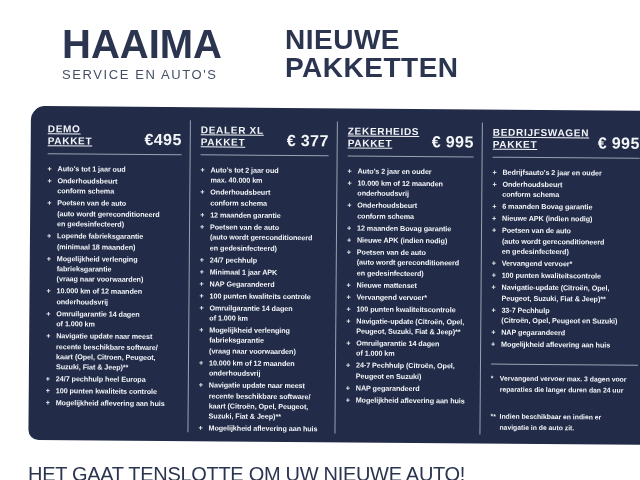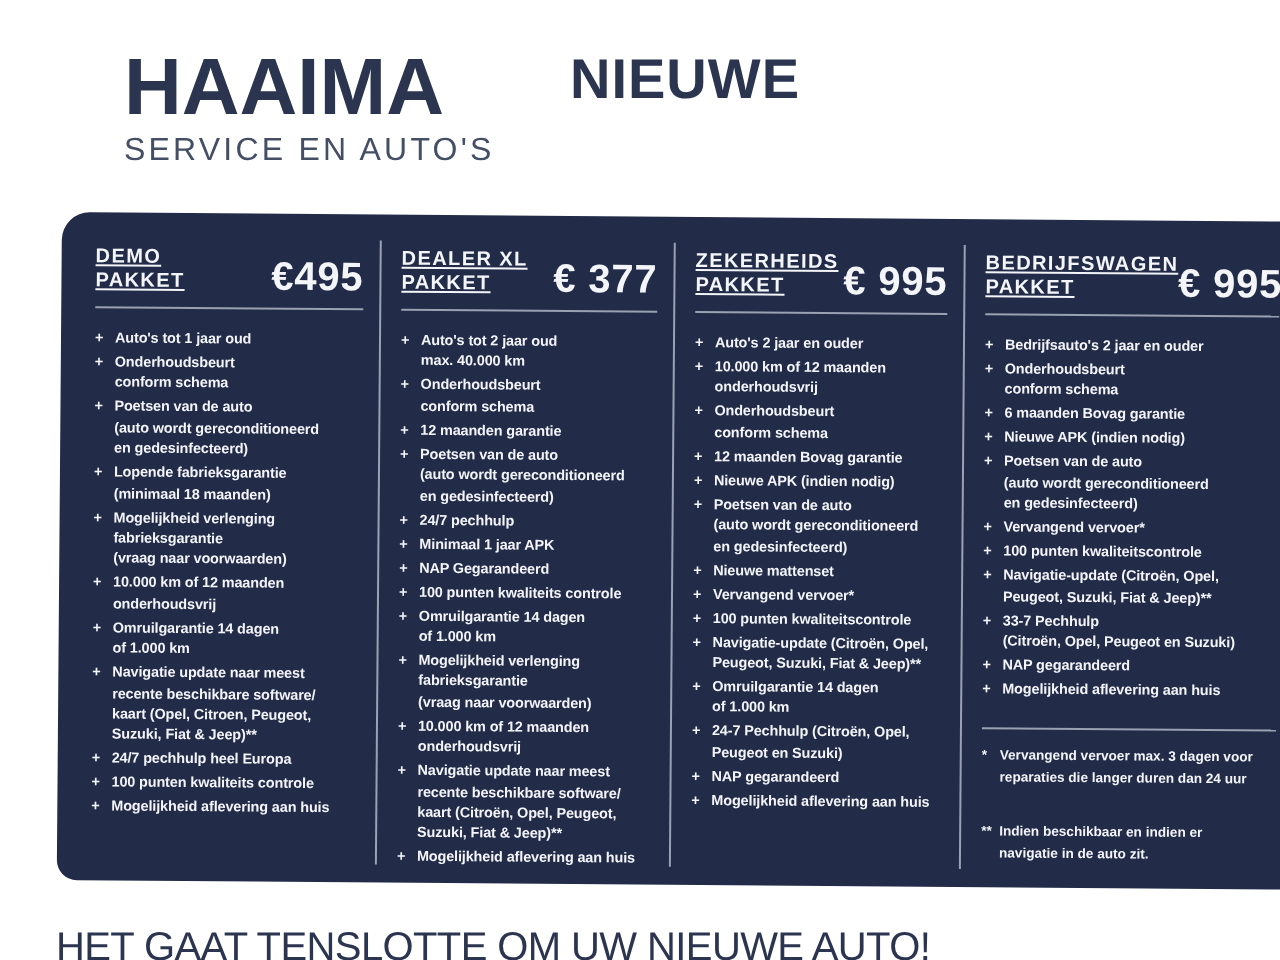--- a/index.html
+++ b/index.html
@@ -11,42 +11,42 @@
   }
   :root{
     --panel-bg:#222c48;
     --navy:#2b3550;
     --light:#f3f5f9;
     --rule:rgba(235,240,250,0.6);
   }
   
   .logo{position:absolute;left:46px;top:24px;color:var(--navy);margin-left:16px;}
   .logo-main{font-size:40px;font-weight:bold;line-height:1;letter-spacing:0px;}
-  .logo-sub{font-size:16px;font-weight:normal;letter-spacing:1.6px;margin-top:3px;color:#444f66;}
+  .logo-sub{font-size:13px;font-weight:normal;letter-spacing:1.6px;margin-top:3px;color:#444f66;}
   .page-title{position:absolute;left:285px;top:26px;margin:0;color:var(--navy);
     font-size:28px;font-weight:bold;line-height:28px;letter-spacing:0.5px;}
   
   .panel{
     position:absolute;left:31px;top:106px;width:616px;height:334px;
     background:var(--panel-bg);
     border-radius:14px 4px 4px 10px;
     transform:rotate(0.45deg);transform-origin:0 0;
     color:var(--light);
   }
   .columns{display:flex;height:100%;box-sizing:border-box;padding-top:17px;}
   .col{box-sizing:border-box;}
   .col:nth-child(1){width:159px;padding:0 8px 0 17px;}
   .col:nth-child(2){width:147px;padding:0 8px 0 11px;}
   .col:nth-child(3){width:145px;padding:0 8px 0 11px;}
   .col:nth-child(4){width:165px;padding:0 7px 0 11px;}
   .divider{position:absolute;top:13px;bottom:9px;width:1px;background:var(--rule);}
   .divider.d1{left:159px;} .divider.d2{left:306px;} .divider.d3{left:451px;}
   .col-header{display:flex;justify-content:space-between;align-items:flex-end;}
   .pkg-name{font-size:10px;font-weight:bold;letter-spacing:0.7px;line-height:11.5px;white-space:pre-line;text-decoration:underline;}
-  .pkg-price{font-size:20px;font-weight:bold;letter-spacing:0.4px;line-height:15px;white-space:nowrap;}
+  .pkg-price{font-size:16px;font-weight:bold;letter-spacing:0.4px;line-height:15px;white-space:nowrap;}
   .col-rule{height:1px;background:var(--rule);margin:7px 0 10px 0;}
   .items{list-style:none;margin:0;padding:0;}
   .item{display:flex;font-size:7.2px;font-weight:bold;line-height:10.4px;
     letter-spacing:-0.05px;margin-bottom:1.6px;}
   .plus{width:10px;flex:0 0 10px;}
   .item-text{flex:1;white-space:pre-line;}
   
   .footnotes{margin-top:14px;}
   .foot-rule{height:1px;background:var(--rule);margin:0 0 9px 0;}
   .foot-row{display:flex;font-size:6.8px;font-weight:bold;line-height:10.4px;margin-bottom:17px;}
@@ -58,20 +58,21 @@
 </style>
 </head>
 <body>
 
 <div class="logo">
   <div class="logo-main">HAAIMA</div>
   <div class="logo-sub">SERVICE EN AUTO'S</div>
 </div>
 <h1 class="page-title">
   <span>NIEUWE</span><br>
+  <span>PAKKETTEN</span>
 </h1>
 
 <section class="panel">
   <div class="columns" id="columns">
   <div class="col">
     <div class="col-header">
       <div class="pkg-name">DEMO
 PAKKET</div>
       <div class="pkg-price">€495</div>
     </div>

